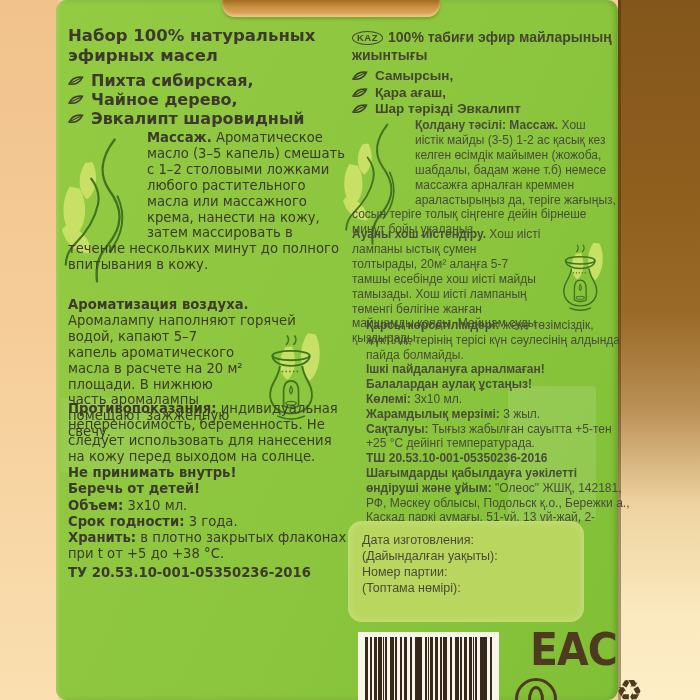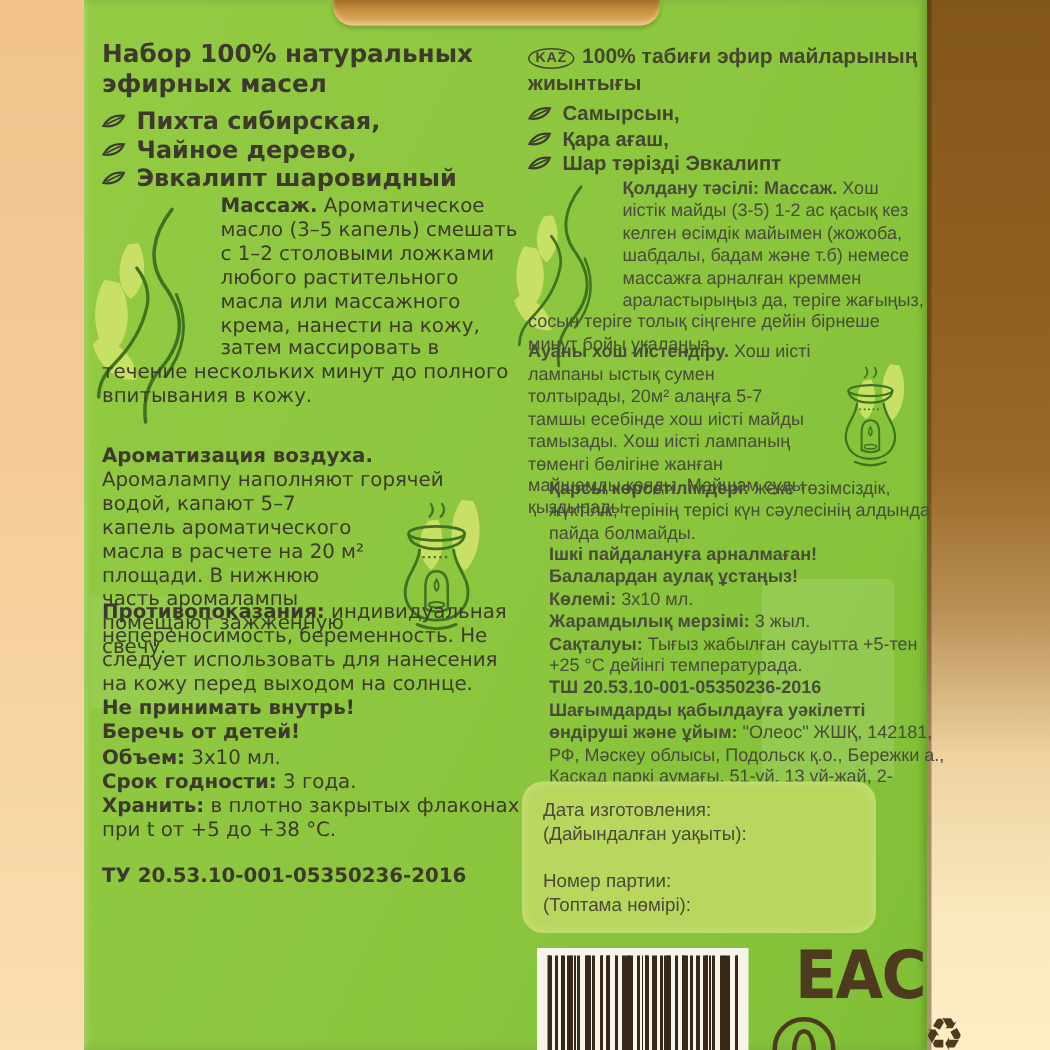--- a/index.html
+++ b/index.html
@@ -7,41 +7,41 @@
          font-family:"Liberation Sans",sans-serif;}
   
   .bg-left{position:absolute;left:0;top:0;width:58px;height:700px;
            background:linear-gradient(180deg,#f1c28c 0%,#f5cc98 45%,#fadfb0 100%);}
   .bg-right{position:absolute;left:618px;top:0;width:82px;height:700px;
             background:linear-gradient(180deg,#83561b 0%,#8f5f1e 28%,#9a6a28 45%,#b98f55 58%,#eed3a0 72%,#fbe9bf 88%,#fdeec6 100%);}
   .bg-right::before{content:"";position:absolute;left:0;top:0;width:3px;height:100%;background:rgba(70,45,8,.45);}
   
   .card{position:absolute;left:56px;top:0;width:562px;height:700px;
         background:linear-gradient(115deg,#93cb43 0%,#8cc63e 55%,#80c036 100%);
-        box-shadow:inset -3px 0 5px rgba(60,85,15,.30), inset 2px 0 3px rgba(255,255,255,.18);}
+        box-shadow:inset -3px 0 5px rgba(60,85,15,.30), inset 2px 0 3px rgba(255,255,255,.18);border-radius:11px;}
   .hang-slot{position:absolute;left:166px;top:0;width:218px;height:17px;
              border-radius:0 0 13px 13px;
              background:linear-gradient(180deg,#a06a22 0%,#c8913f 40%,#e3af67 100%);
              box-shadow:0 2px 3px rgba(70,100,20,.35), inset 0 -2px 3px rgba(255,230,180,.5);}
   .glare-a{position:absolute;left:452px;top:386px;width:88px;height:134px;background:rgba(255,255,255,.12);border-radius:4px;}
   .glare-b{position:absolute;left:4px;top:398px;width:104px;height:74px;background:rgba(255,255,255,.07);}
 
   
   .col-l{font-family:"DejaVu Sans",sans-serif;color:#3d392d;}
   .l-title{position:absolute;left:12px;top:26px;width:280px;font-size:16.5px;font-weight:bold;line-height:20px;}
   .l-oils{position:absolute;left:12px;top:71px;width:280px;font-size:16px;font-weight:bold;line-height:19px;}
   .oil-row{display:flex;align-items:center;gap:7px;}
   .leaf-b{flex:0 0 auto;width:16px;height:12px;}
   .para{font-size:13.2px;line-height:15.9px;}
   .l-massage{position:absolute;left:12px;top:130px;width:280px;}
   .l-aroma{position:absolute;left:12px;top:297px;width:266px;}
   .l-bottom{position:absolute;left:12px;top:401px;width:284px;font-size:13.2px;line-height:16.1px;}
   .lead{font-weight:bold;}
   .warn{font-weight:bold;}
-  .tu{font-weight:bold;margin-top:15px;}
+  .tu{font-weight:bold;margin-top:3px;}
   .fig-float-l{float:left;width:74px;height:97px;margin-right:5px;}
   .fig-float-l svg{width:88px;height:150px;margin-left:-12px;margin-top:4px;overflow:visible;}
   .lamp-float-l{float:right;width:84px;height:130px;shape-outside:inset(32px 0 0 0);}
   .lamp-float-l svg{width:84px;height:96px;margin-top:33px;}
 
   
   .col-r{color:#4a4c3b;}
   .r-title{position:absolute;left:296px;top:28px;width:266px;font-size:14px;font-weight:bold;line-height:18px;color:#44462f;}
   .kaz-badge{display:inline-block;vertical-align:1px;border:1.6px solid #44462f;border-radius:50%;
              padding:0 4px;font-size:9.5px;font-weight:bold;letter-spacing:.5px;line-height:12px;margin-right:5px;text-align:center;}
@@ -52,21 +52,21 @@
   .r-bottom{position:absolute;left:296px;top:318px;width:266px;font-size:12px;line-height:14.8px;margin-left:14px;}
   .fig-float-r{float:left;width:58px;height:88px;margin-right:5px;}
   .fig-float-r svg{width:74px;height:126px;margin-left:-14px;margin-top:2px;overflow:visible;}
   .lamp-float-r{float:right;width:70px;height:90px;shape-outside:inset(13px 0 0 0);}
   .lamp-float-r svg{width:66px;height:74px;margin-top:14px;margin-left:4px;}
 
   
   .date-box{position:absolute;left:292px;top:521px;width:236px;height:101px;border-radius:14px;
             background:#b9d75f;box-shadow:inset 0 0 8px rgba(255,255,255,.25);
             padding:11px 0 0 14px;box-sizing:border-box;color:#4b4a38;font-size:12.5px;line-height:16px;}
-  .date-box .grp2{margin-top:15px;}
+  .date-box .grp2{}
 
   
   .barcode{position:absolute;left:302px;top:632px;width:141px;height:68px;background:#f7f4ea;}
   .bars{position:absolute;left:7px;top:5px;right:7px;bottom:0;
         background:
           repeating-linear-gradient(90deg,#37281a 0 2px,transparent 2px 5px),
           repeating-linear-gradient(90deg,#37281a 0 1px,transparent 1px 9px),
           repeating-linear-gradient(90deg,#37281a 0 3px,transparent 3px 13px);}
   
   .eac{position:absolute;left:474px;top:626px;font-family:"DejaVu Sans",sans-serif;

